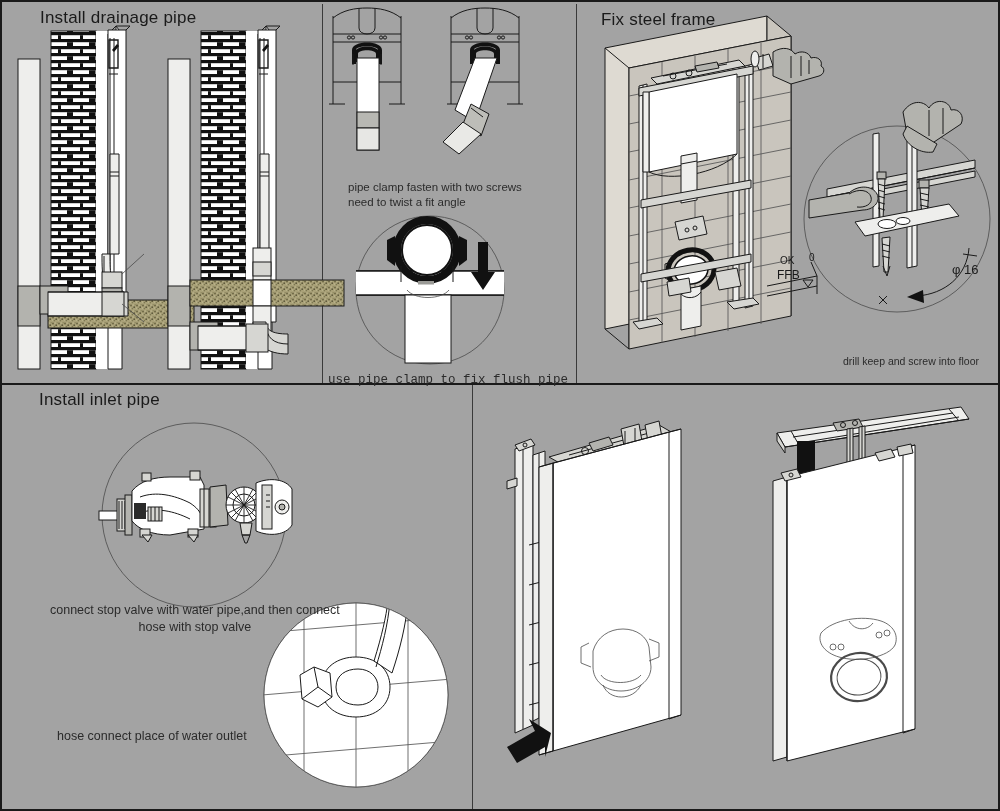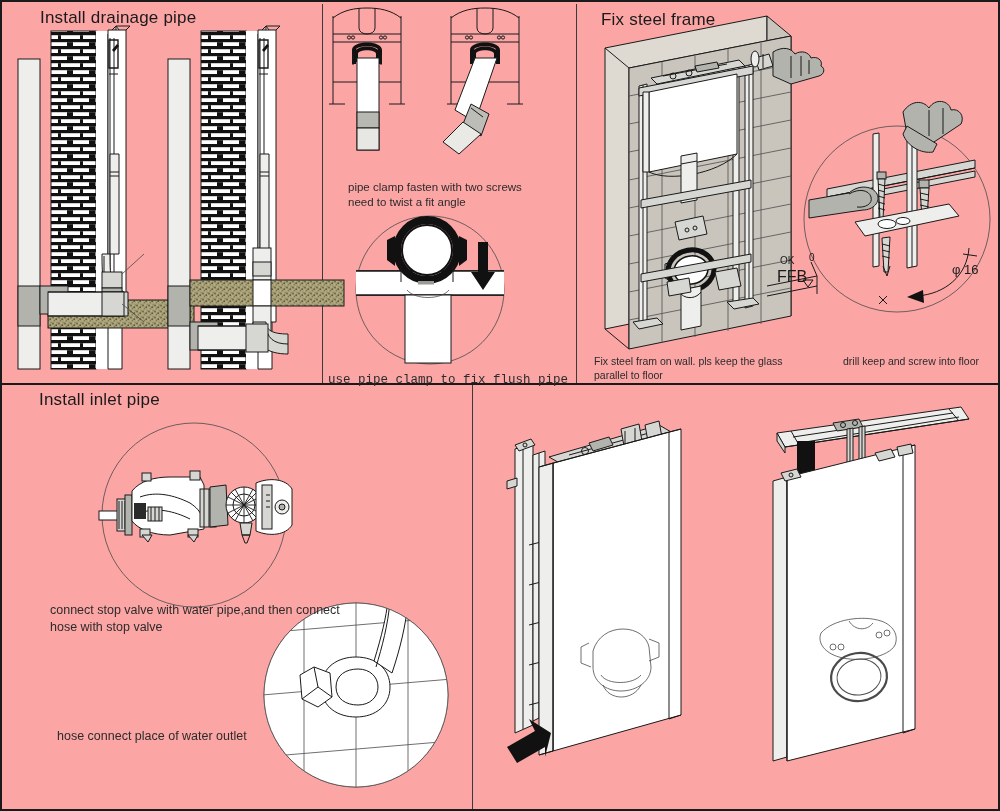--- a/index.html
+++ b/index.html
@@ -1,17 +1,17 @@
 <!DOCTYPE html>
 <html><head>
 <meta charset="utf-8">
 <style>
   html,body{margin:0;padding:0;background:#fff;}
   body{width:1000px;height:811px;font-family:"Liberation Sans",sans-serif;color:#1a1a1a;}
-  #sheet{position:relative;width:1000px;height:811px;box-sizing:border-box;border:2px solid #1a1a1a;overflow:hidden;background:#fca5a5;}
+  #sheet{position:relative;width:1000px;height:811px;box-sizing:border-box;border:2px solid #1a1a1a;overflow:hidden;background:#a3a3a3;}
   .panel{position:absolute;box-sizing:border-box;}
   .vdiv{position:absolute;background:#3a3a3a;width:1px;}
   .hdiv{position:absolute;background:#1a1a1a;height:2px;left:0;right:0;}
   .ptitle{position:absolute;font-size:17px;letter-spacing:.2px;color:#1a1a1a;white-space:nowrap;}
   .cap{position:absolute;font-size:11.5px;line-height:1.32;color:#2b2b2b;white-space:pre-line;}
   .cap.sm{font-size:10.5px;}
   .cap.md{font-size:12.5px;}
   svg{position:absolute;left:0;top:0;overflow:visible;}
   .ln{fill:none;stroke:#1a1a1a;stroke-width:1;}
   .ln2{fill:none;stroke:#1a1a1a;stroke-width:1.4;}
@@ -349,26 +349,24 @@
 
         <path class="ln" d="M392 244 C390 272 368 290 340 292"></path>
         <path class="blk" d="M346 286 L330 293 L347 299 Z"></path>
         <path class="ln" d="M302 292 L310 300 M310 292 L302 300"></path>
 
         <path class="ln" d="M386 250 L400 252"></path>
       </g>
     </svg>
 
     <div style="position:absolute;left:203px;top:252px;font-size:10px;line-height:1.05;color:#1a1a1a;">OK</div>
-    <div style="position:absolute;left:200px;top:265px;font-size:16px;line-height:1.05;color:#1a1a1a;">FFB</div>
+    <div style="position:absolute;left:200px;top:265px;font-size:12px;line-height:1.05;color:#1a1a1a;">FFB</div>
     <div style="position:absolute;left:232px;top:248px;font-size:10px;color:#1a1a1a;">0</div>
     <div style="position:absolute;left:375px;top:258px;font-size:13px;color:#1a1a1a;">φ 16</div>
 
-    <div class="cap sm" style="left:17px;top:351px;">Fix steel fram on wall. pls keep the glass
-parallel to floor</div>
     <div class="cap sm" style="left:266px;top:351px;">drill keep and screw into floor</div>
   </div>
 
   <div class="panel" style="left:2px;top:383px;width:468px;height:426px;">
     <div class="ptitle" style="left:35px;top:5px;">Install inlet pipe</div>
 
     <svg width="468" height="426" viewBox="0 0 468 426">
 
       <g>
         <circle cx="190" cy="130" r="92" class="thin"></circle>
@@ -449,21 +447,21 @@
 
         <path class="fillw" d="M296 290 L310 282 L326 288 L328 312 L314 322 L298 314 Z"></path>
         <path class="ln" d="M310 282 L314 302 L328 312 M314 302 L298 314"></path>
 
         <path class="fillw" d="M370 276 C378 250 382 232 384 216 L404 216 C402 240 396 264 388 288 Z"></path>
         <path class="ln" d="M386 216 C384 240 378 262 372 282"></path>
       </g>
       <circle cx="352" cy="310" r="92" class="thin"></circle>
     </svg>
 
-    <div class="cap md" style="left:46px;top:602px;transform:translateY(-385px);">connect stop valve with water pipe,and then connect
+    <div class="cap md" style="left:46px;top:602px;transform:translateY(-385px);text-align:center;">connect stop valve with water pipe,and then connect
 hose with stop valve</div>
     <div class="cap md" style="left:43px;top:728px;transform:translateY(-385px);margin-left:10px;">hose connect place of water outlet</div>
   </div>
 
   <div class="panel" style="left:471px;top:383px;width:527px;height:426px;">
 
     <svg width="527" height="426" viewBox="0 0 527 426">
 
       <g>
 

